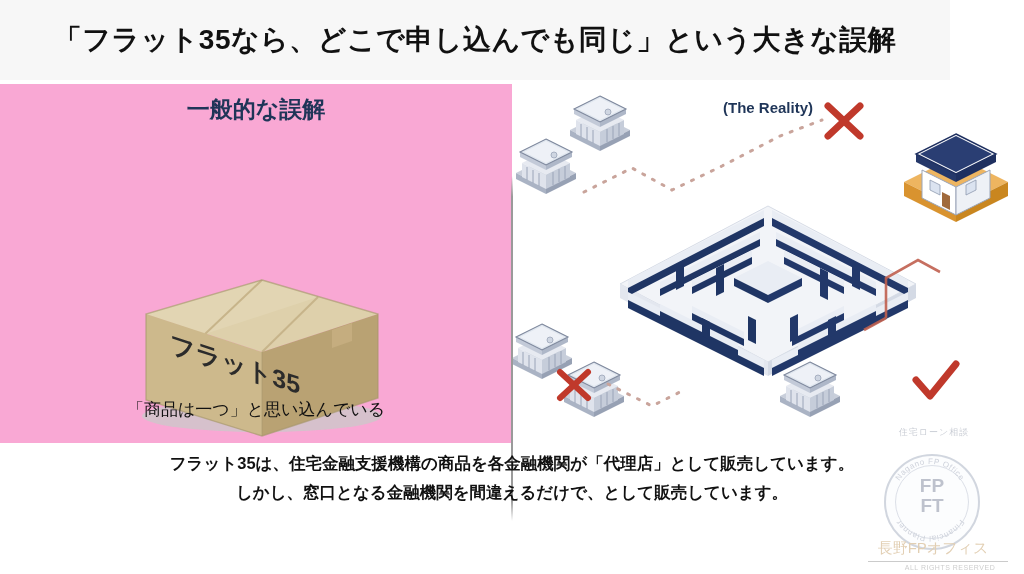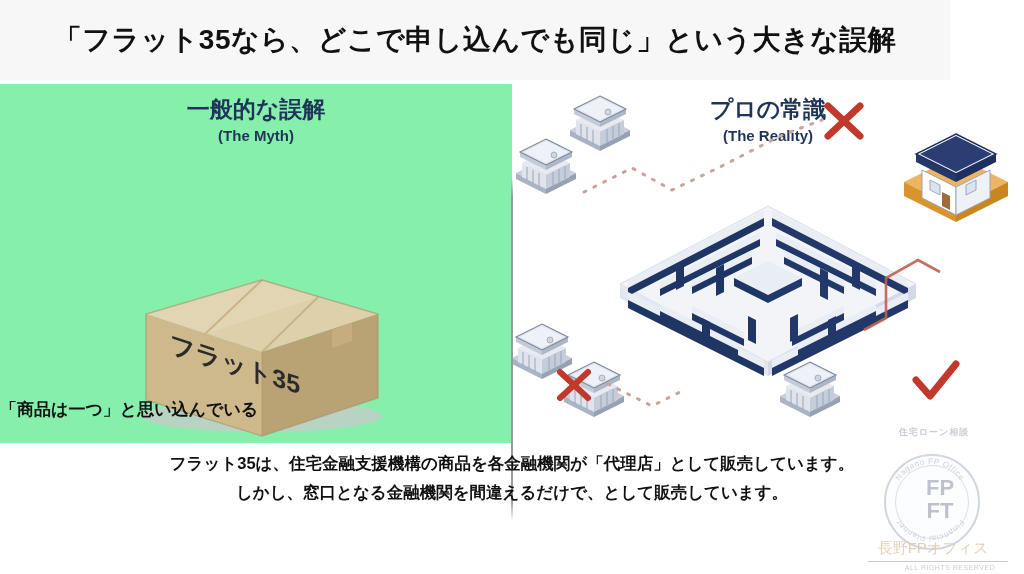--- a/index.html
+++ b/index.html
@@ -18,36 +18,36 @@
     display:flex;align-items:center;justify-content:center;
   }
   .header-title{
     font-size:28px;font-weight:bold;color:#111111;
     letter-spacing:.5px;white-space:nowrap;
   }
 
   
   .panels{position:absolute;left:0;top:84px;width:1024px;height:359px;}
   .panel{position:absolute;top:0;height:359px;}
-  .panel-left{left:0;width:512px;background:#86efac;}
+  .panel-left{left:0;width:512px;background:#f9a8d4;}
   .panel-right{left:512px;width:512px;background:#ffffff;}
   .divider{
     position:absolute;left:511px;top:92px;width:2px;height:345px;
     background:linear-gradient(to bottom,rgba(160,160,160,0),#9a9a9a 6%,#9a9a9a 94%,rgba(160,160,160,0));
   }
   .panel-head{position:absolute;left:0;top:12px;width:100%;text-align:center;}
   .panel-head .jp{
     font-size:23px;font-weight:bold;color:#1f3558;line-height:1.2;
   }
   .panel-head .en{
     font-size:15px;font-weight:bold;color:#1f3558;margin-top:3px;
   }
   .panel-caption{
-    position:absolute;left:0;bottom:22px;width:100%;
-    font-size:17px;font-weight:bold;color:#111111;
+    position:absolute;left:0;bottom:22px;width:100%;text-align:center;
+    font-size:17px;font-weight:normal;color:#111111;
   }
 
   
   .art{position:absolute;left:0;top:0;width:100%;height:100%;}
   .art svg{display:block;}
 
   
   .bottom{
     position:absolute;left:0;top:452px;width:1024px;
     text-align:center;
@@ -57,34 +57,34 @@
     font-size:16.5px;font-weight:bold;color:#111111;line-height:1.35;
   }
 
   
   .watermark{
     position:absolute;right:6px;bottom:2px;width:168px;height:150px;
     opacity:.30;pointer-events:none;
   }
   .wm-top{
     position:absolute;top:4px;left:0;width:100%;text-align:center;
-    font-size:9px;color:#4d5a73;letter-spacing:1px;font-weight:bold;
+    font-size:9px;color:#4d5a73;letter-spacing:1px;
   }
   .wm-badge{
     position:absolute;left:34px;top:32px;width:92px;height:92px;
     border-radius:50%;border:2px solid #6b7a96;
     background:rgba(234,238,246,.55);
   }
   .wm-badge:after{
     content:"";position:absolute;left:9px;top:9px;right:9px;bottom:9px;
     border-radius:50%;border:1px solid #8b98b2;
   }
   .wm-fpft{
-    position:absolute;left:8px;top:20px;width:100%;text-align:center;
-    font-size:22px;font-weight:bold;color:#2a3a5c;line-height:1.05;
+    position:absolute;left:0;top:20px;width:100%;text-align:center;
+    font-size:19px;font-weight:bold;color:#2a3a5c;line-height:1.05;
   }
   .wm-ring{
     position:absolute;left:34px;top:32px;width:92px;height:92px;
   }
   .wm-ring text{font-size:8px;fill:#5c6a86;letter-spacing:.6px;}
   .wm-bottom{
     position:absolute;left:-6px;bottom:14px;width:178px;text-align:center;
     font-size:15px;color:#a16207;white-space:nowrap;
   }
   .wm-rule{
@@ -103,21 +103,20 @@
   <div class="header">
     <div class="header-title">「フラット35なら、どこで申し込んでも同じ」という大きな誤解</div>
   </div>
 
   <div class="panels">
 
     <div class="panel panel-left">
 
       <div class="panel-head">
         <div class="jp">一般的な誤解</div>
-        <div class="en">(The Myth)</div>
       </div>
 
       <div class="art">
         <svg width="512" height="359" viewBox="0 0 512 359" aria-hidden="true">
 
           <ellipse cx="262" cy="332" rx="120" ry="16" fill="#c9c9c9" opacity=".75"></ellipse>
 
           <polygon points="262,196 378,230 262,268 146,230" fill="#ded0ab"></polygon>
 
           <polygon points="262,196 318,213 205,250 146,230" fill="#e2d5b3"></polygon>
@@ -138,21 +137,20 @@
           </g>
         </svg>
       </div>
 
       <div class="panel-caption">「商品は一つ」と思い込んでいる</div>
     </div>
 
     <div class="panel panel-right">
 
       <div class="panel-head">
-        <div class="jp">プロの常識</div>
         <div class="en">(The Reality)</div>
       </div>
 
       <div class="art">
         <svg width="512" height="359" viewBox="0 0 512 359" aria-hidden="true">
           <defs>
 
             <g id="bank">
 
               <polygon points="0,34 30,49 60,34 30,19" fill="#c9cfdb"></polygon>

